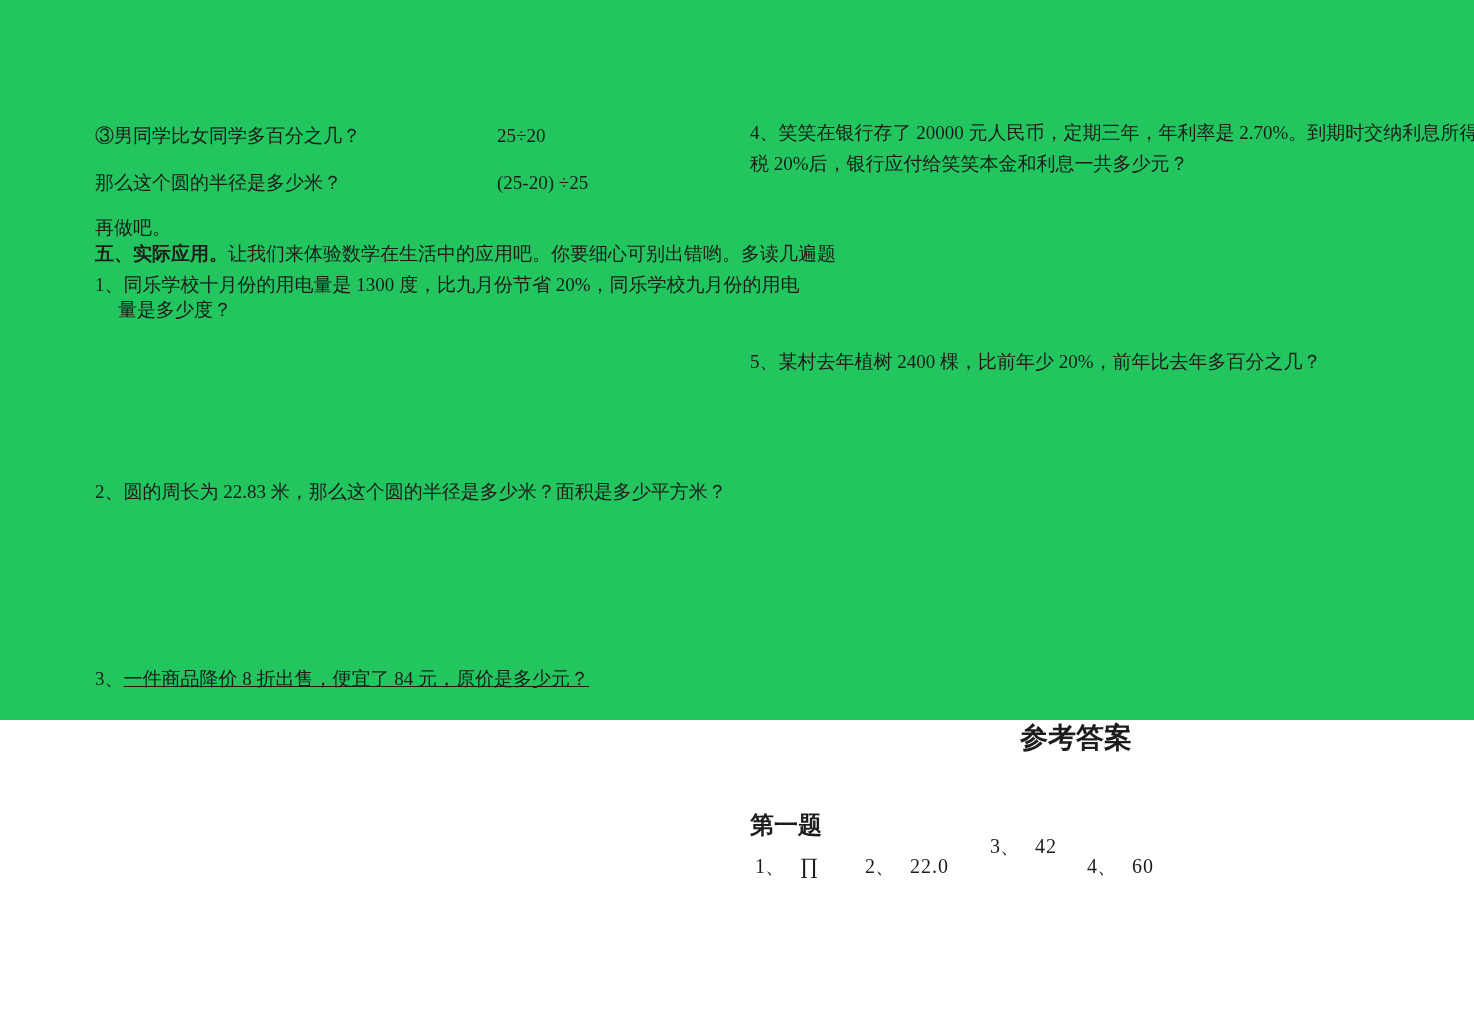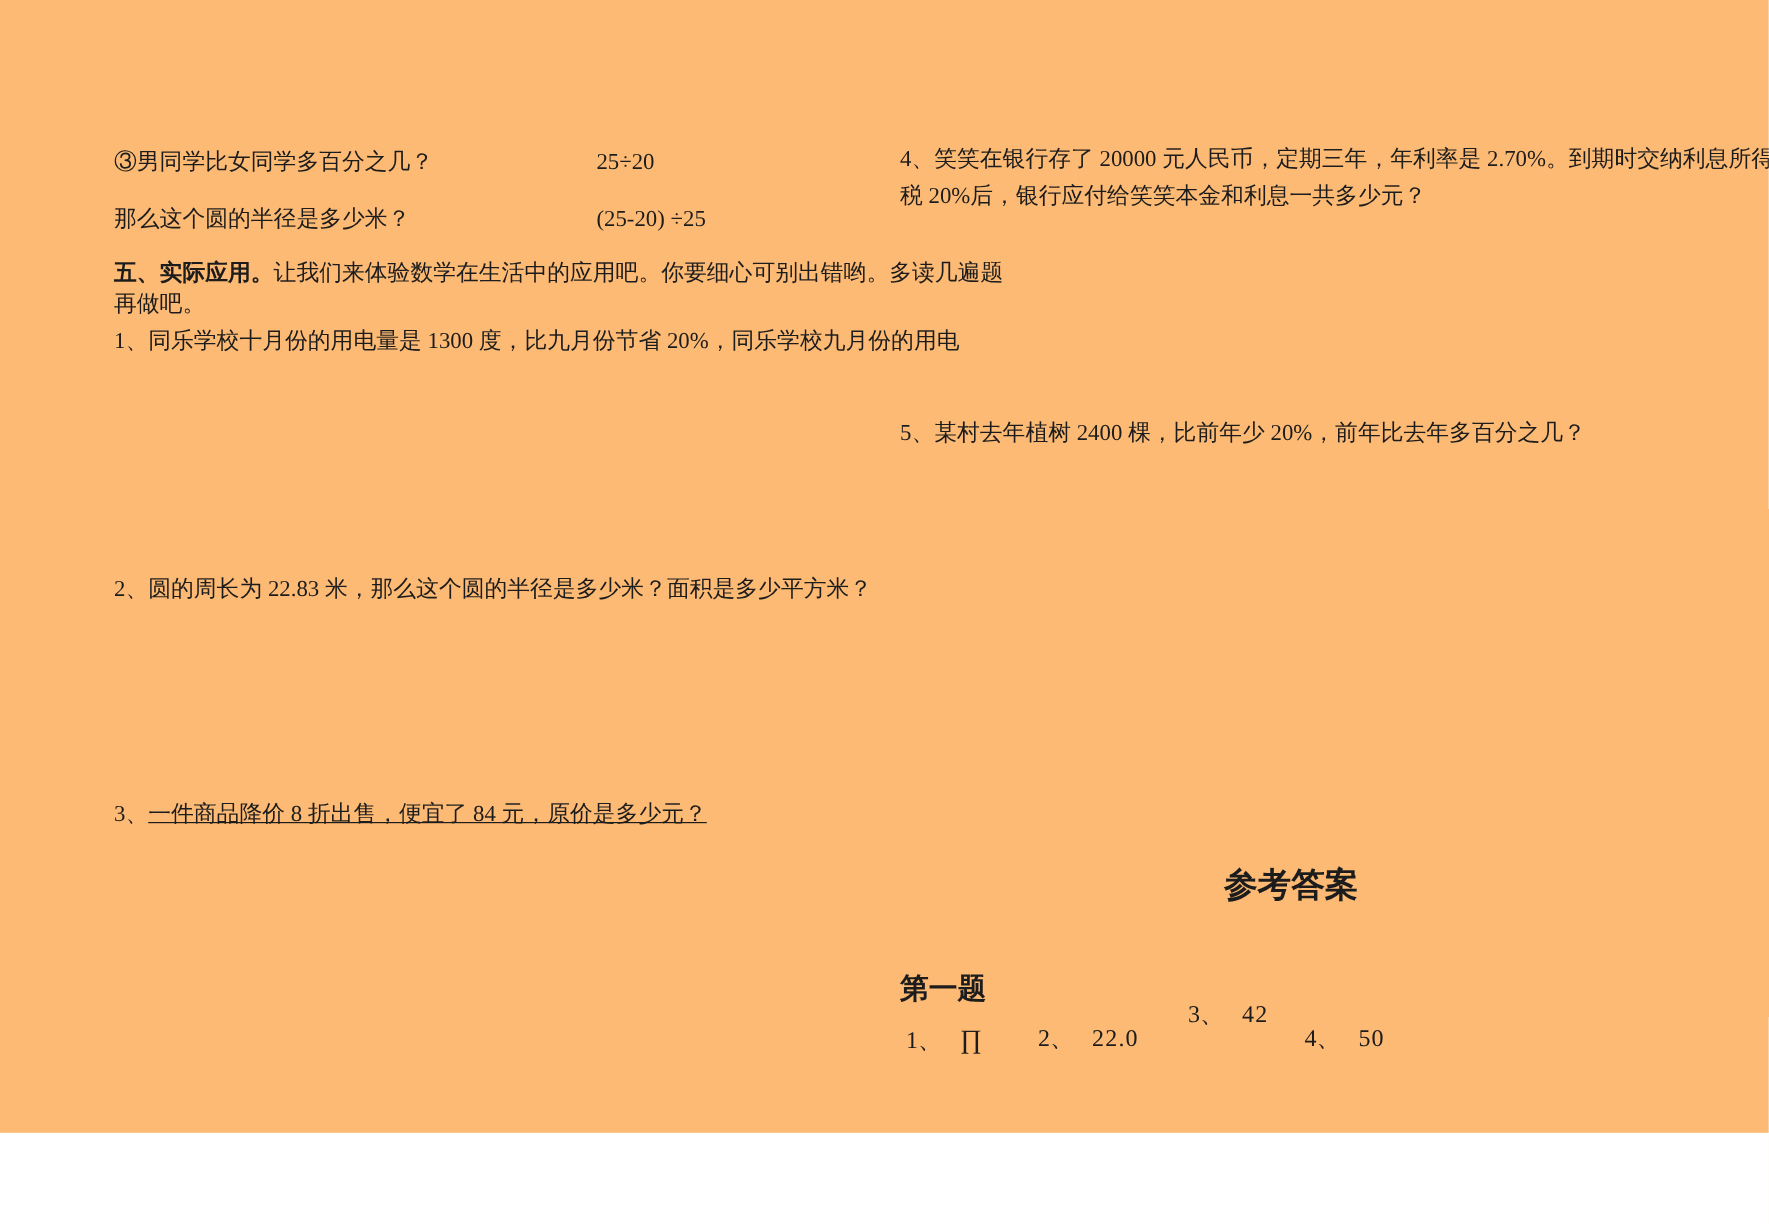--- a/index.html
+++ b/index.html
@@ -10,22 +10,22 @@
   body {
     width: 1474px;
     height: 1020px;
     overflow: hidden;
     font-family: "Liberation Serif", "DejaVu Serif", serif;
     color: #1c1c1c;
   }
   .page {
     position: relative;
     width: 1474px;
-    height: 944px;
-    background: #fdba74;
+    height: 720px;
+    background: #22c55e;
   }
   .abs { position: absolute; }
   .nowrap { white-space: nowrap; }
 
   
   .subq {
     width: 660px;
     font-size: 19px;
     line-height: 26px;
   }
@@ -88,30 +88,31 @@
     <span class="nowrap">③男同学比女同学多百分之几？</span>
     <span class="expr">25÷20</span>
   </div>
 
   <div class="abs subq" style="left:95px; top:170px;">
     <span class="nowrap">那么这个圆的半径是多少米？</span>
     <span class="expr">(25-20) ÷25</span>
   </div>
 
   <div class="abs section-head" style="left:95px; top:215px;">
+    <div class="nowrap">再做吧。</div>
     <div class="nowrap">
       <span class="bold-lead">五、实际应用。</span><span>让我们来体验数学在生活中的应用吧。你要细心可别出错哟。多读几遍题</span>
     </div>
-    <div class="nowrap">再做吧。</div>
   </div>
 
   <div class="abs question q-tight" style="left:95px; top:272px;">
     <div class="nowrap">
       <span class="qnum">1、</span><span>同乐学校十月份的用电量是 1300 度，比九月份节省 20%，同乐学校九月份的用电</span>
     </div>
+    <div class="nowrap indent-2nd">量是多少度？</div>
   </div>
 
   <div class="abs question q-tight" style="left:95px; top:479px;">
     <div class="nowrap">
       <span class="qnum">2、</span><span>圆的周长为 22.83 米，那么这个圆的半径是多少米？面积是多少平方米？</span>
     </div>
   </div>
 
   <div class="abs question q-tight" style="left:95px; top:666px;text-decoration:underline;">
     <div class="nowrap">
@@ -142,16 +143,16 @@
 
   <div class="abs answer-pair" style="left:865px; top:854px;">
     <span class="anum">2、</span><span class="aval">22.0</span>
   </div>
 
   <div class="abs answer-pair" style="left:990px; top:834px;">
     <span class="anum">3、</span><span class="aval">42</span>
   </div>
 
   <div class="abs answer-pair" style="left:1087px; top:854px;">
-    <span class="anum">4、</span><span class="aval">50</span>
+    <span class="anum">4、</span><span class="aval">60</span>
   </div>
 
 </div>
 
 </body></html>

